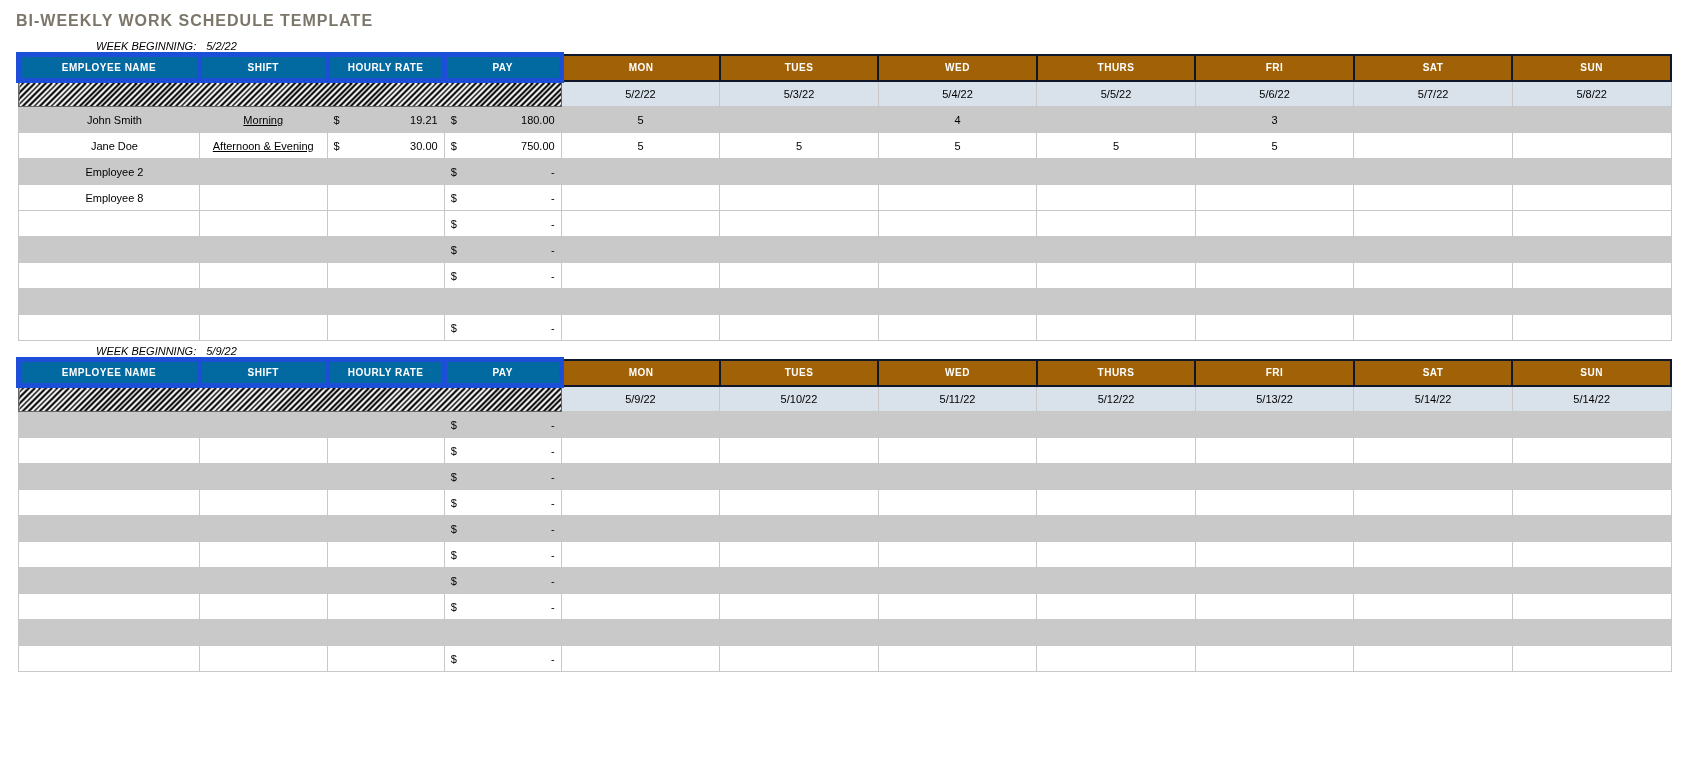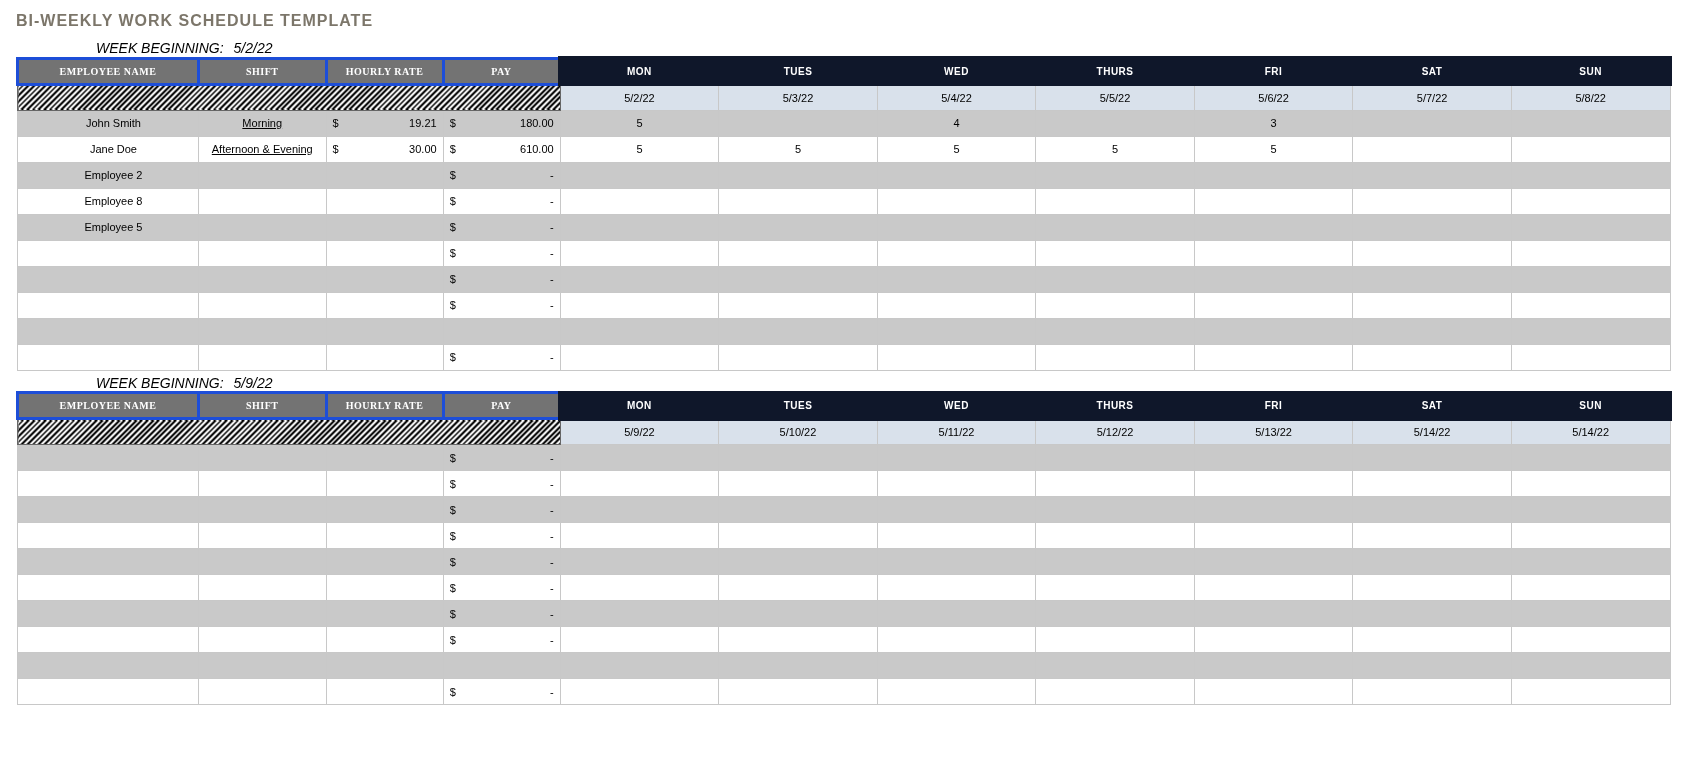--- a/index.html
+++ b/index.html
@@ -12,21 +12,21 @@
   }
   .title {
     font-size: 16px;
     font-weight: 700;
     color: #7c766a;
     letter-spacing: 1px;
     margin-bottom: 10px;
   }
   .week-beginning-row {
     font-style: italic;
-    font-size: 14px;
+    font-size: 11px;
     padding-left: 80px;
     margin-bottom: 0px;
   }
   .week-beginning-row .label { margin-right: 10px; }
   table {
     border-collapse: collapse;
     width: 100%;
     table-layout: fixed;
   }
   th, td {
@@ -36,22 +36,22 @@
     font-size: 11px;
     padding: 0 6px;
   }
   th {
     font-weight: 700;
     color: #fff;
     text-align: center;
     font-size: 10px;
     letter-spacing: 0.5px;
   }
-  th.black-head { background: #737373; border:3px solid #1d4ed8;font-family:Liberation Serif, serif; }
-  th.navy-head { background: #0f172a; border:4px solid #0f172a; }
+  th.black-head { background: #0369a1; border:5px solid #1d4ed8; }
+  th.navy-head { background: #a16207; border:2px solid #0f172a; }
   tr.date-row td { background: #d9e1eb; text-align:center; }
   tr.date-row td.hatch {
     background-image: repeating-linear-gradient(-45deg,#000 0,#000 2px,#fff 2px,#fff 4px);
     background-color:#fff;
     border:1px solid #666;
   }
   tr.data-row.even td { background:#ffffff; }
   tr.data-row.odd  td { background:#c9c9c9; }
   td.name-cell  { text-align:center;padding-left:17px; }
   td.shift-cell { text-align:center;text-decoration:underline; }
@@ -135,21 +135,21 @@
           </tr>
           <tr class="data-row even">
             <td class="name-cell">Jane Doe</td>
             <td class="shift-cell">Afternoon &amp; Evening</td>
             <td class="rate-cell">
               <span class="dollar">$</span>
               <span class="val">30.00</span>
             </td>
             <td class="pay-cell">
               <span class="dollar">$</span>
-              <span class="val">610.00</span>
+              <span class="val">750.00</span>
             </td>
             <td class="day-cell">5</td>
             <td class="day-cell">5</td>
             <td class="day-cell">5</td>
             <td class="day-cell">5</td>
             <td class="day-cell">5</td>
             <td class="day-cell"></td>
             <td class="day-cell"></td>
           </tr>
           <tr class="data-row odd">
@@ -163,36 +163,20 @@
             <td class="day-cell"></td>
             <td class="day-cell"></td>
             <td class="day-cell"></td>
             <td class="day-cell"></td>
             <td class="day-cell"></td>
             <td class="day-cell"></td>
             <td class="day-cell"></td>
           </tr>
           <tr class="data-row even">
             <td class="name-cell">Employee 8</td>
-            <td class="shift-cell"></td>
-            <td class="rate-cell"></td>
-            <td class="pay-cell">
-              <span class="dollar">$</span>
-              <span class="val">-</span>
-            </td>
-            <td class="day-cell"></td>
-            <td class="day-cell"></td>
-            <td class="day-cell"></td>
-            <td class="day-cell"></td>
-            <td class="day-cell"></td>
-            <td class="day-cell"></td>
-            <td class="day-cell"></td>
-          </tr>
-          <tr class="data-row odd">
-            <td class="name-cell">Employee 5</td>
             <td class="shift-cell"></td>
             <td class="rate-cell"></td>
             <td class="pay-cell">
               <span class="dollar">$</span>
               <span class="val">-</span>
             </td>
             <td class="day-cell"></td>
             <td class="day-cell"></td>
             <td class="day-cell"></td>
             <td class="day-cell"></td>

